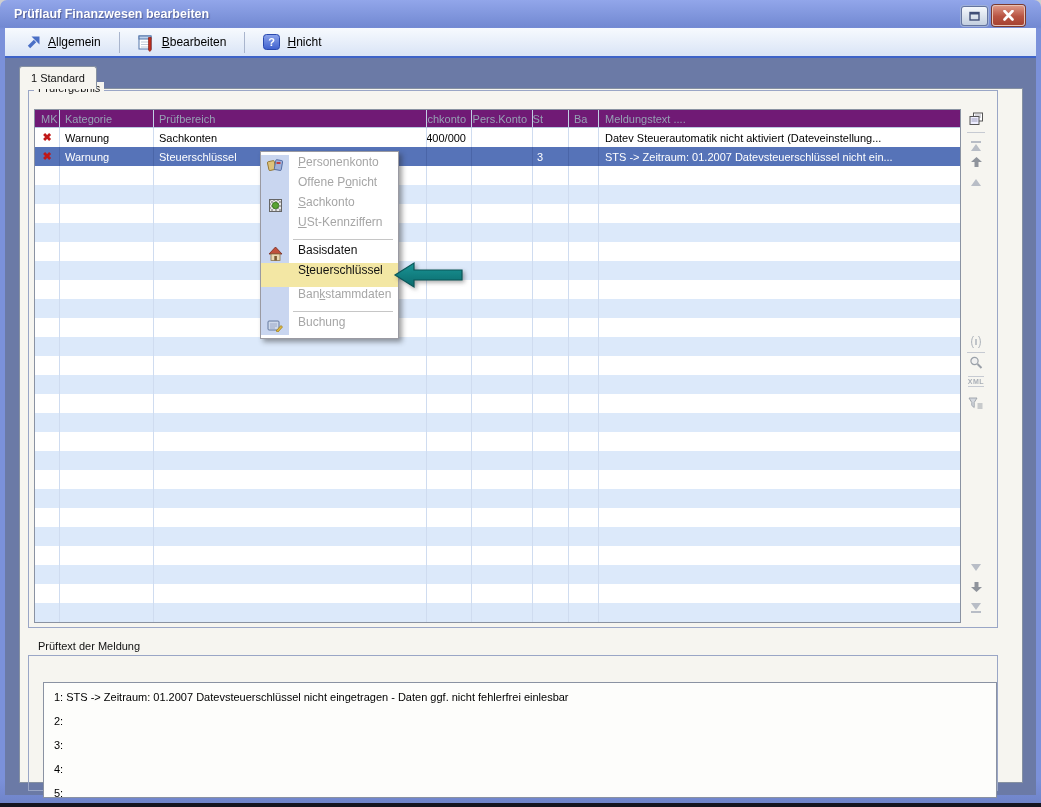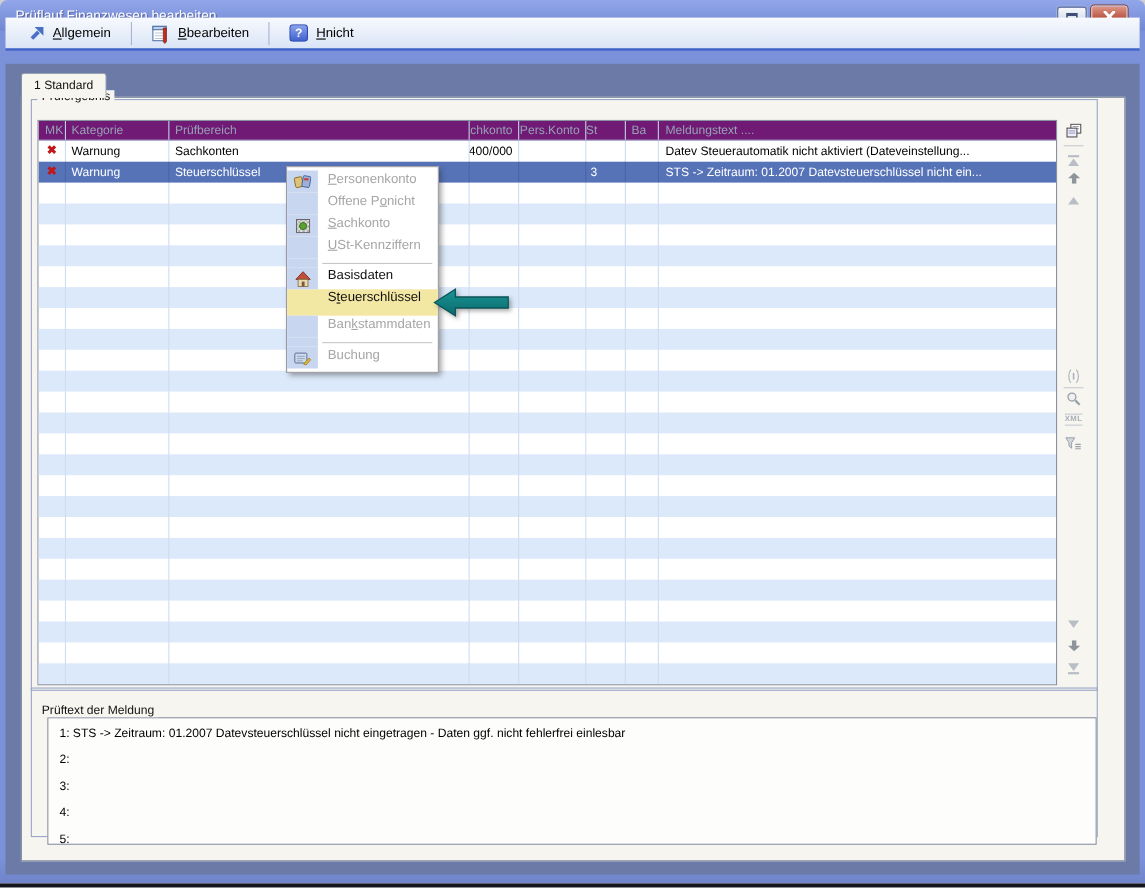--- a/index.html
+++ b/index.html
@@ -1,25 +1,25 @@
 <!DOCTYPE html>
 <html><head>
 <meta charset="utf-8">
 <style>
   html,body{margin:0;padding:0}
   body{width:1041px;height:807px;position:relative;font-family:"Liberation Sans",sans-serif;background:#cfcfcf;overflow:hidden}
   
   .frame{position:absolute;inset:0;background:linear-gradient(#92a6ea,#7289d2 27px,#7b91da 29px,#7b91da 97%,#6f84c9);border-radius:7px 7px 0 0;border-bottom:4px solid #15151f;box-sizing:border-box}
   .titlebar{position:absolute;left:0;top:0;width:100%;height:28px}
-  .title-text{position:absolute;left:14px;top:7px;color:#fff;font-size:12.5px;font-weight:normal;text-shadow:1px 1px 1px rgba(20,20,60,.45)}
+  .title-text{position:absolute;left:14px;top:7px;color:#fff;font-size:12.5px;font-weight:bold;text-shadow:1px 1px 1px rgba(20,20,60,.45)}
   .winbtns{position:absolute;right:16px;top:5px;display:flex;gap:4px;align-items:center}
   .btn-max{width:25px;height:18px;border:1px solid #64749e;border-radius:3px;background:linear-gradient(#f5f8fc,#c3cfdf);display:flex;align-items:center;justify-content:center;box-shadow:0 0 0 1px #9fb0d8}
   .btn-close{width:31px;height:19px;border:1px solid #e9c2b2;border-radius:3px;background:linear-gradient(#dd9685,#b85443 55%,#a64331);display:flex;align-items:center;justify-content:center;box-shadow:0 0 0 1px #7c3a2e}
   
-  .toolbar{position:absolute;left:5px;top:16px;width:1031px;height:30px;background:linear-gradient(#f7fafe,#d9e4f6);border-bottom:2px solid #3d63c8;display:flex;align-items:center;padding-left:14px;box-sizing:border-box;gap:6px}
+  .toolbar{position:absolute;left:5px;top:28px;width:1031px;height:30px;background:linear-gradient(#f7fafe,#d9e4f6);border-bottom:2px solid #3d63c8;display:flex;align-items:center;padding-left:14px;box-sizing:border-box;gap:6px}
   .tbtn{display:flex;align-items:center;gap:7px;font-size:12px;color:#000;padding:2px 7px;cursor:default}
   .tsep{width:1px;height:21px;background:#a9b5cd;margin:0 5px}
   .mn{text-decoration:underline}
   
   .client{position:absolute;left:5px;top:58px;width:1031px;height:737px;background:#6b7aa6}
   .tab{position:absolute;left:19px;top:66px;height:22px;background:#f6f5f0;border:1px solid #8691a2;border-bottom:none;border-radius:3px 3px 0 0;padding:0 11px;font-size:11px;line-height:22px;z-index:3;color:#111}
   .page{position:absolute;left:19px;top:88px;width:1004px;height:695px;background:#f6f5f0;border:1px solid #8691a2;box-sizing:border-box;z-index:2}
   .group{position:absolute;border:1px solid #9aa6c6}
   .glabel{position:absolute;font-size:11px;background:#f6f5f0;padding:0 4px;color:#111;z-index:4;white-space:nowrap}
   
@@ -464,21 +464,21 @@
           <polygon points="5.5,10 11,5 7.5,5 7.5,0 3.5,0 3.5,5 0,5" fill="#8f949c"></polygon>
         </svg>
       </div>
     <div class="sic" style="top:494px">
         <div class="tri td"></div>
         <div class="bar"></div>
       </div>
   </div>
 
   <span class="glabel" style="left:14px;top:551px">Prüftext der Meldung</span>
-  <div class="group" style="left:8px;top:536px;width:968px;height:134px">
+  <div class="group" style="left:8px;top:566px;width:968px;height:134px">
     <div class="msgbox">
       <div class="msgline">1: STS -&gt; Zeitraum: 01.2007 Datevsteuerschlüssel nicht eingetragen - Daten ggf. nicht fehlerfrei einlesbar</div>
       <div class="msgline">2:</div>
       <div class="msgline">3:</div>
       <div class="msgline">4:</div>
       <div class="msgline">5:</div>
     </div>
   </div>
 </div>
 

